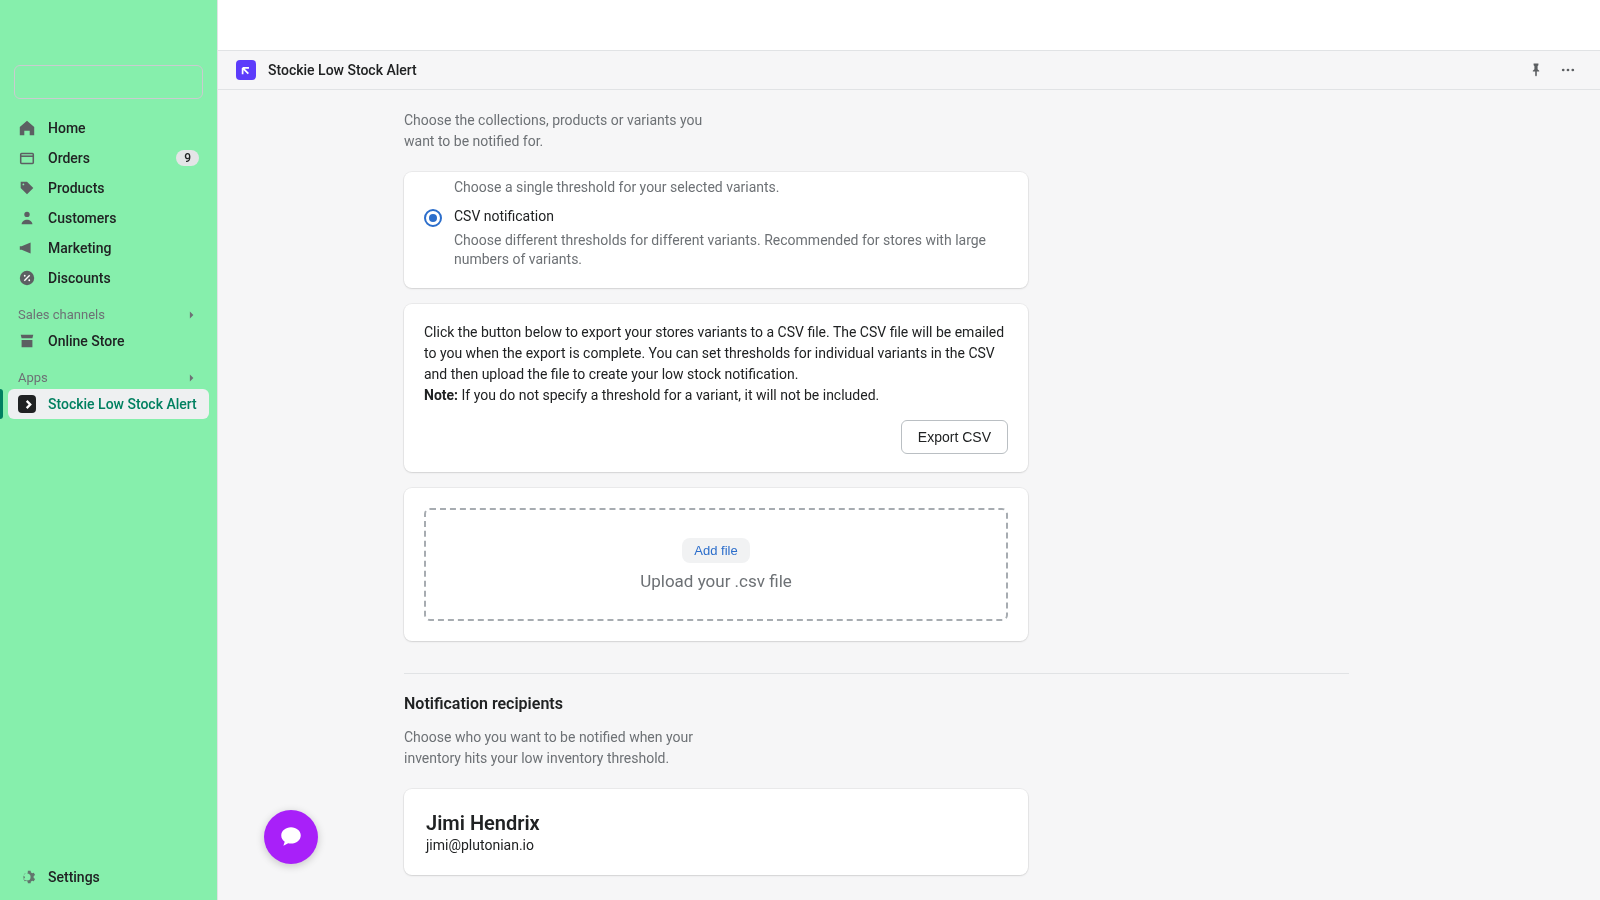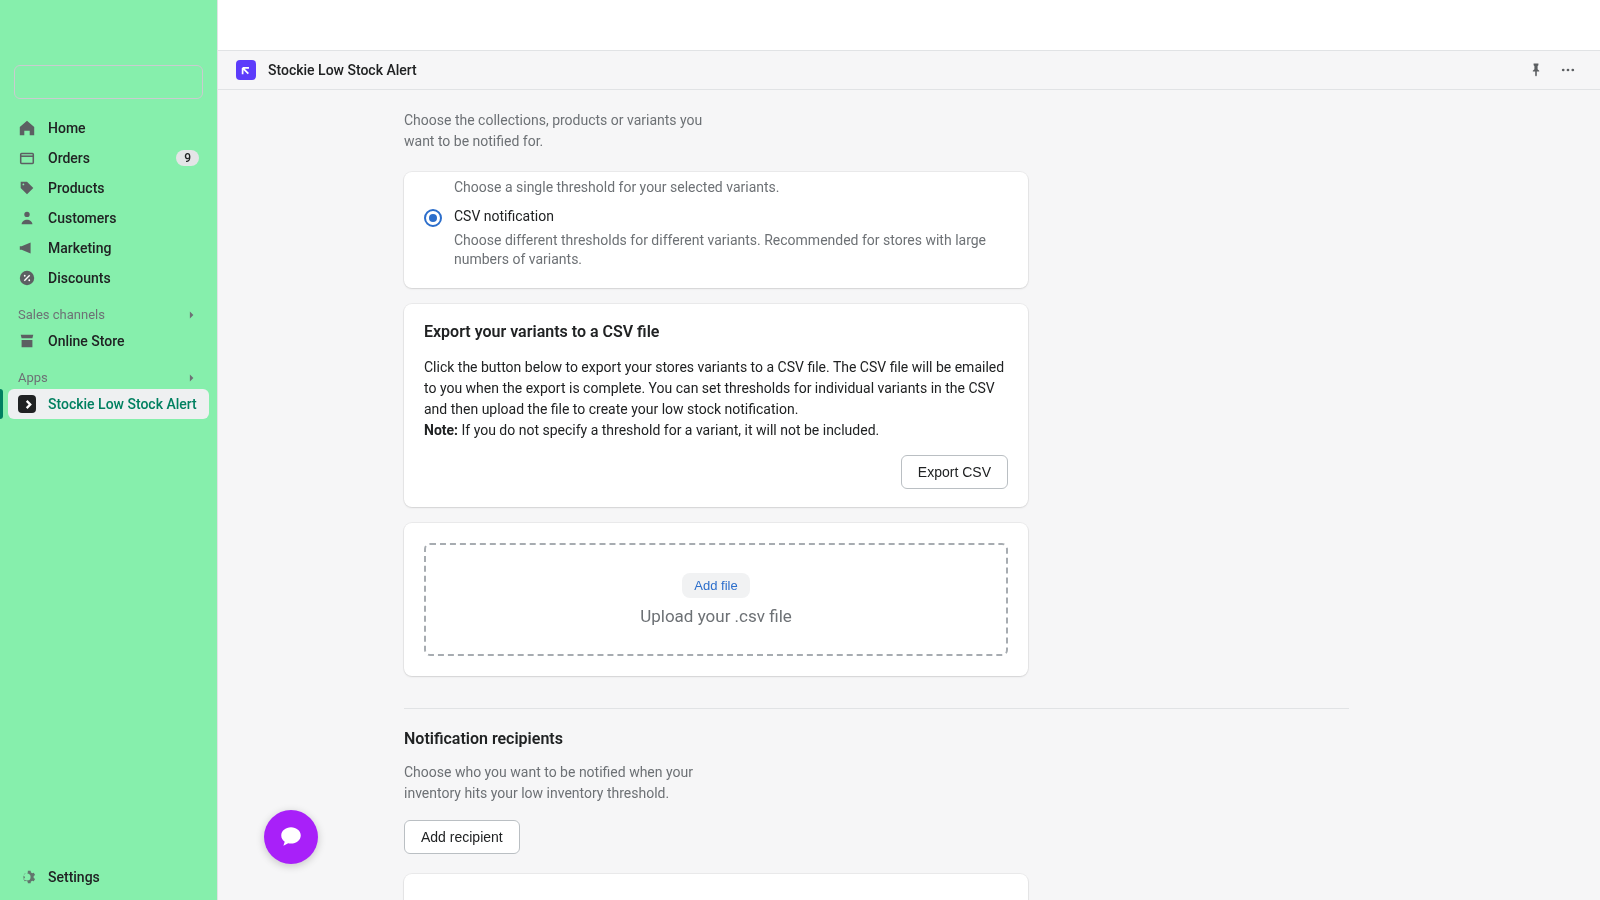--- a/index.html
+++ b/index.html
@@ -219,21 +219,20 @@
                     <span class="radio-inner"></span>
                   </span>
                 <span class="radio-label">CSV notification</span>
               </div>
               <p class="radio-desc" style="margin-bottom:0;">Choose different thresholds for different variants. Recommended for stores with large numbers of variants.</p>
             </div>
           </div>
 
           <div class="card">
             <div class="card-body">
-              <h3 class="card-heading">Export your variants to a CSV file</h3>
               <p class="card-text">
                 <span>Click the button below to export your stores variants to a CSV file. The CSV file will be emailed to you when the export is complete. You can set thresholds for individual variants in the CSV and then upload the file to create your low stock notification.</span><br>
                 <strong>Note:</strong><span> If you do not specify a threshold for a variant, it will not be included.</span>
               </p>
               <div class="btn-row">
                 <button class="btn">Export CSV</button>
               </div>
             </div>
           </div>
 
@@ -247,23 +246,20 @@
           </div>
         </div>
       </div>
 
       <hr class="divider" style="margin-left:186px; max-width:945px;">
 
       <div class="layout-row">
         <div class="layout-left">
           <h2 class="section-title">Notification recipients</h2>
           <p class="section-desc">Choose who you want to be notified when your inventory hits your low inventory threshold.</p>
-          <div style="margin-top:16px;">
-            <button class="btn">Add recipient</button>
-          </div>
         </div>
         <div class="layout-right">
           <div class="card">
             <div class="card-body" style="padding:22px;">
               <div class="recipient-name">Jimi Hendrix</div>
               <div class="recipient-email">jimi@plutonian.io</div>
             </div>
           </div>
         </div>
       </div>

